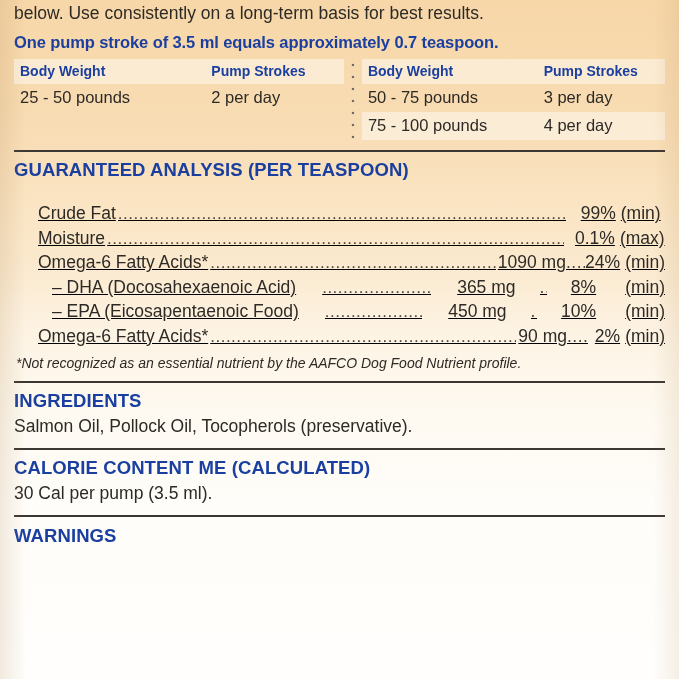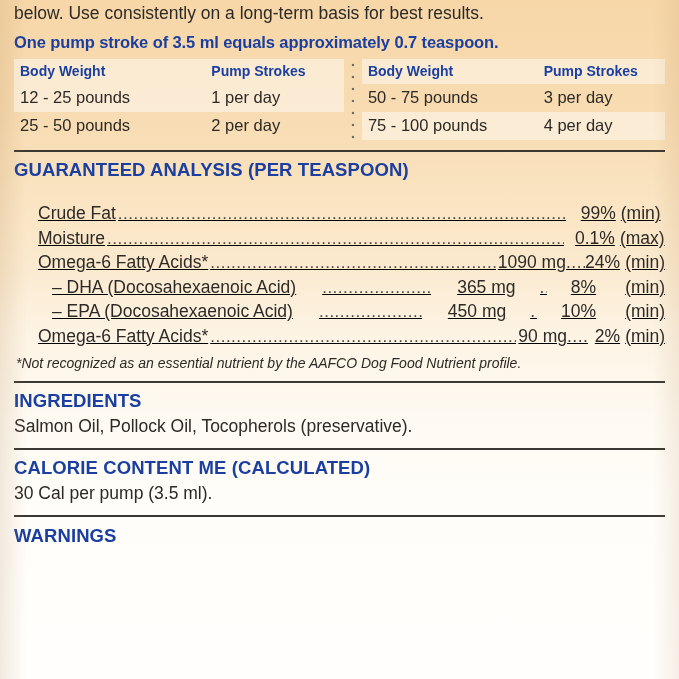--- a/index.html
+++ b/index.html
@@ -205,24 +205,20 @@
   <div class="tables">
 
     <table class="tbl left">
       <thead>
         <tr>
           <th class="col-w">Body Weight</th>
           <th class="col-s">Pump Strokes</th>
         </tr>
       </thead>
       <tbody>
-        <tr class="alt">
-          <td class="col-w">12 - 25 pounds</td>
-          <td class="col-s">1 per day</td>
-        </tr>
         <tr>
           <td class="col-w">25 - 50 pounds</td>
           <td class="col-s">2 per day</td>
         </tr>
       </tbody>
     </table>
 
     <div class="divider"></div>
 
     <table class="tbl right">
@@ -277,21 +273,21 @@
     <div class="ga-row indent">
       <span class="nm">– DHA (Docosahexaenoic Acid)</span>
       <span class="dots">.................................................................................................</span>
       <span class="amt">365 mg</span>
       <span class="dots2">.......</span>
       <span class="pct">8%</span>
       <span class="qual">(min)</span>
     </div>
 
     <div class="ga-row indent">
-      <span class="nm">– EPA (Docosahexaenoic Acid)</span>
+      <span class="nm">– EPA (Eicosapentaenoic Food)</span>
       <span class="dots">.................................................................................................</span>
       <span class="amt">450 mg</span>
       <span class="dots2">...</span>
       <span class="pct">10%</span>
       <span class="qual">(min)</span>
     </div>
 
     <div class="ga-row">
       <span class="nm">Omega-6 Fatty Acids*</span>
       <span class="dots">.................................................................................................</span>

